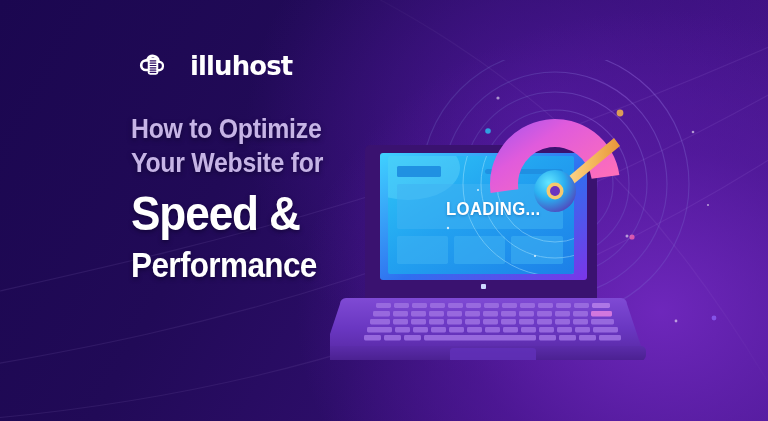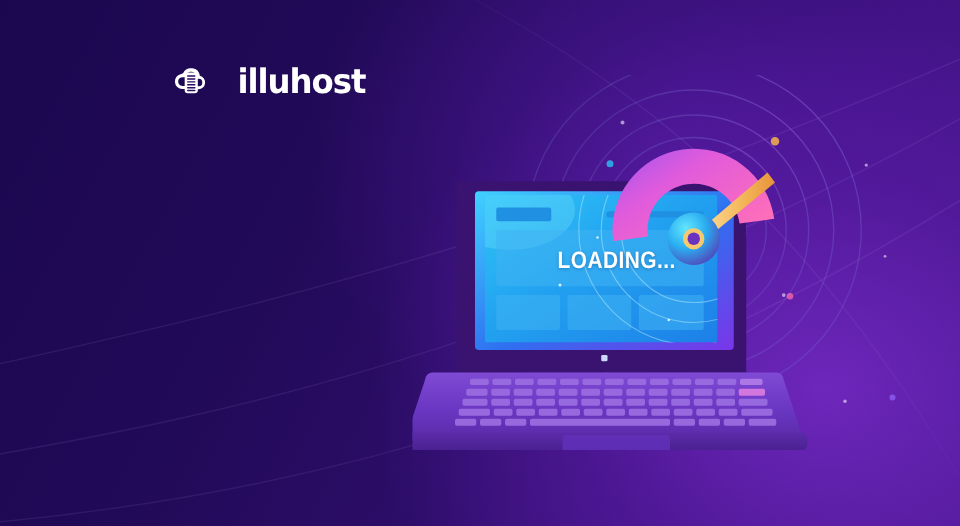--- a/index.html
+++ b/index.html
@@ -145,20 +145,26 @@
         <rect x="17.6" y="14.6" width="8.8" height="1.5" rx="0.75"></rect>
         <rect x="17.6" y="17.6" width="8.8" height="1.5" rx="0.75"></rect>
         <rect x="17.6" y="20.6" width="8.8" height="1.5" rx="0.75"></rect>
         <rect x="17.6" y="23.6" width="8.8" height="1.5" rx="0.75"></rect>
         <rect x="17.6" y="26.6" width="8.8" height="1.5" rx="0.75"></rect>
       </g>
     </svg>
     <span class="word">illuhost</span>
   </div>
 
+  <div id="headline">
+    <div class="hl hl-sm">How to Optimize</div>
+    <div class="hl hl-sm">Your Website for</div>
+    <div class="hl hl-xl">Speed &amp;</div>
+    <div class="hl hl-lg">Performance</div>
+  </div>
 
   <div id="illustration">
     <svg width="400" height="300" viewBox="0 0 400 300">
       <defs>
         <linearGradient id="screenGrad" x1="0" y1="0" x2="1" y2="1">
           <stop offset="0%" stop-color="#2fc6f7"></stop>
           <stop offset="45%" stop-color="#22a2f0"></stop>
           <stop offset="100%" stop-color="#1d7fe8"></stop>
         </linearGradient>
         <linearGradient id="bezelGrad" x1="0" y1="0" x2="1" y2="1">

